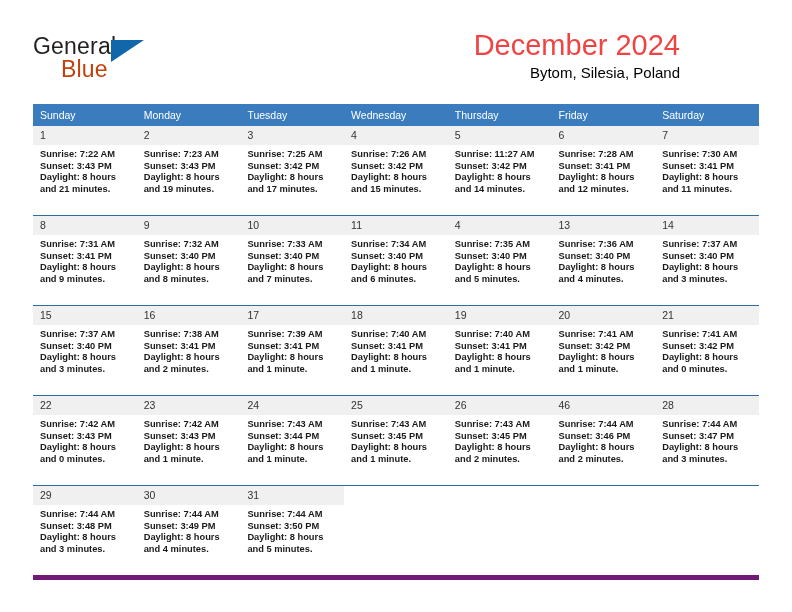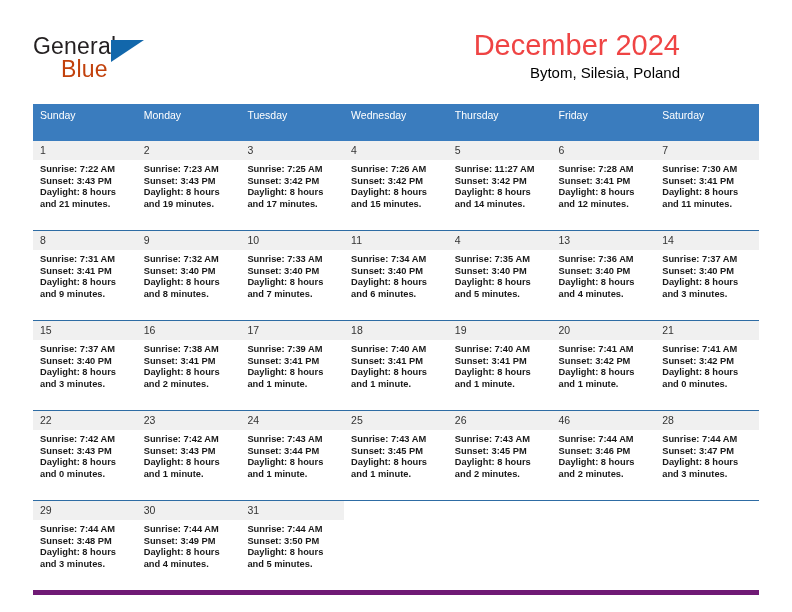--- a/index.html
+++ b/index.html
@@ -92,21 +92,21 @@
     width: 726px;
     border-collapse: collapse;
     table-layout: fixed;
   }
   .calendar th {
     background: #3a7cbe;
     color: #ffffff;
     font-size: 10.5px;
     font-weight: normal;
     text-align: left;
-    padding: 5px 0 20px 7px;
+    padding: 5px 0 5px 7px;
     height: 11px;
     border: none;
   }
   .calendar td {
     width: 103.71px;
     vertical-align: top;
     padding: 0;
     border: none;
     border-bottom: 1px solid #2e6ca4;
     height: 89px;

